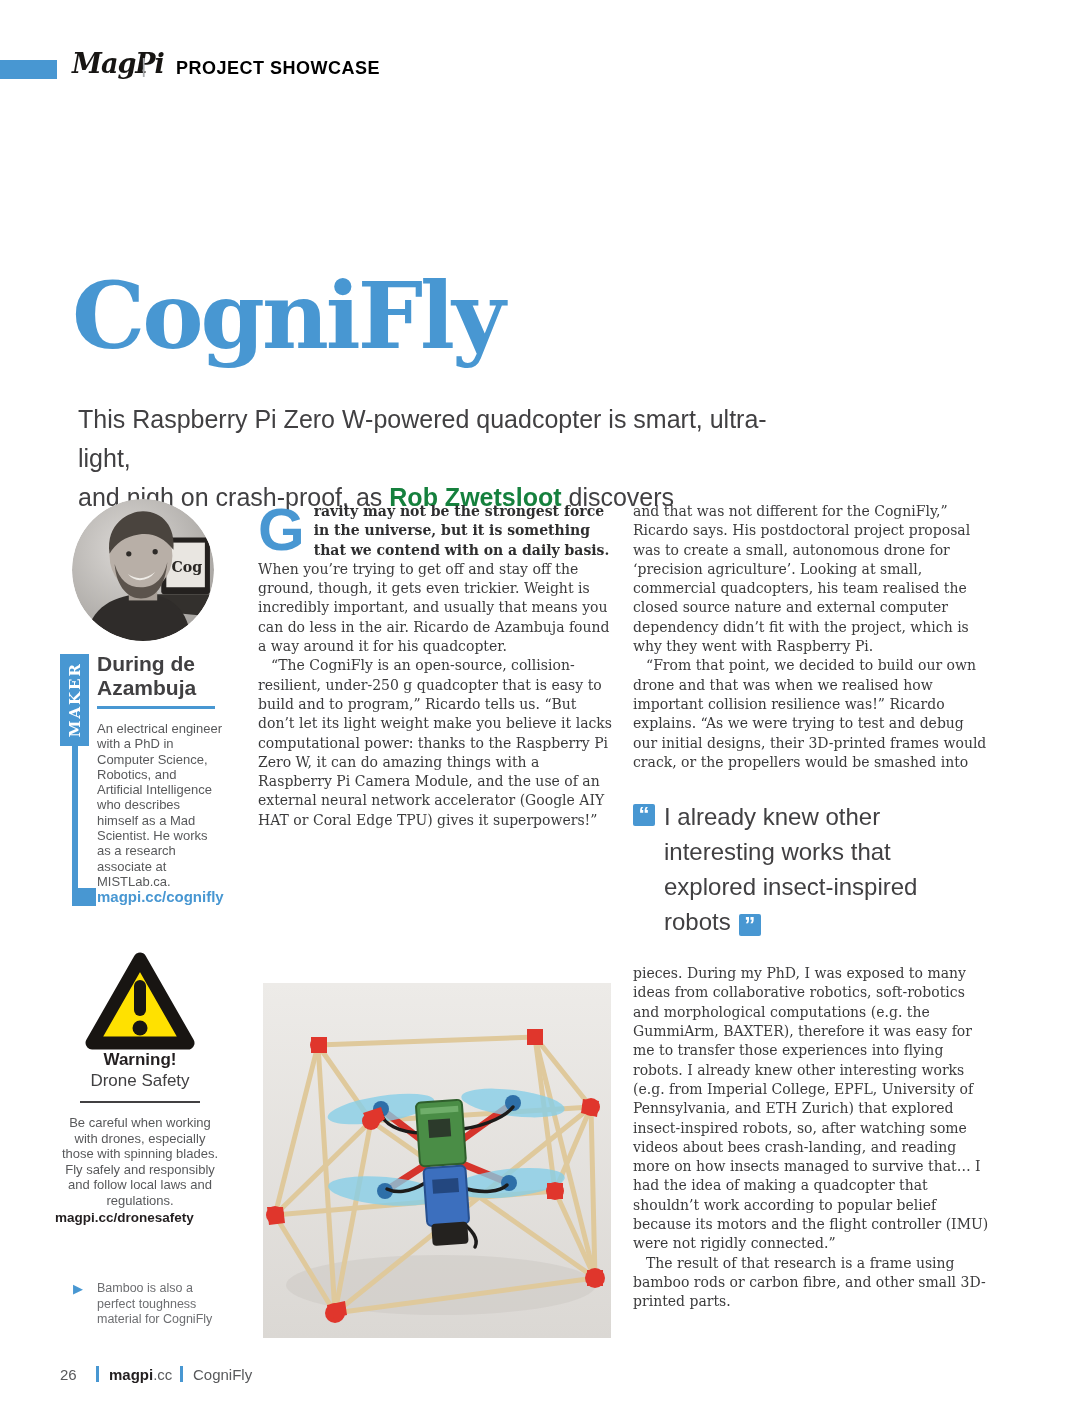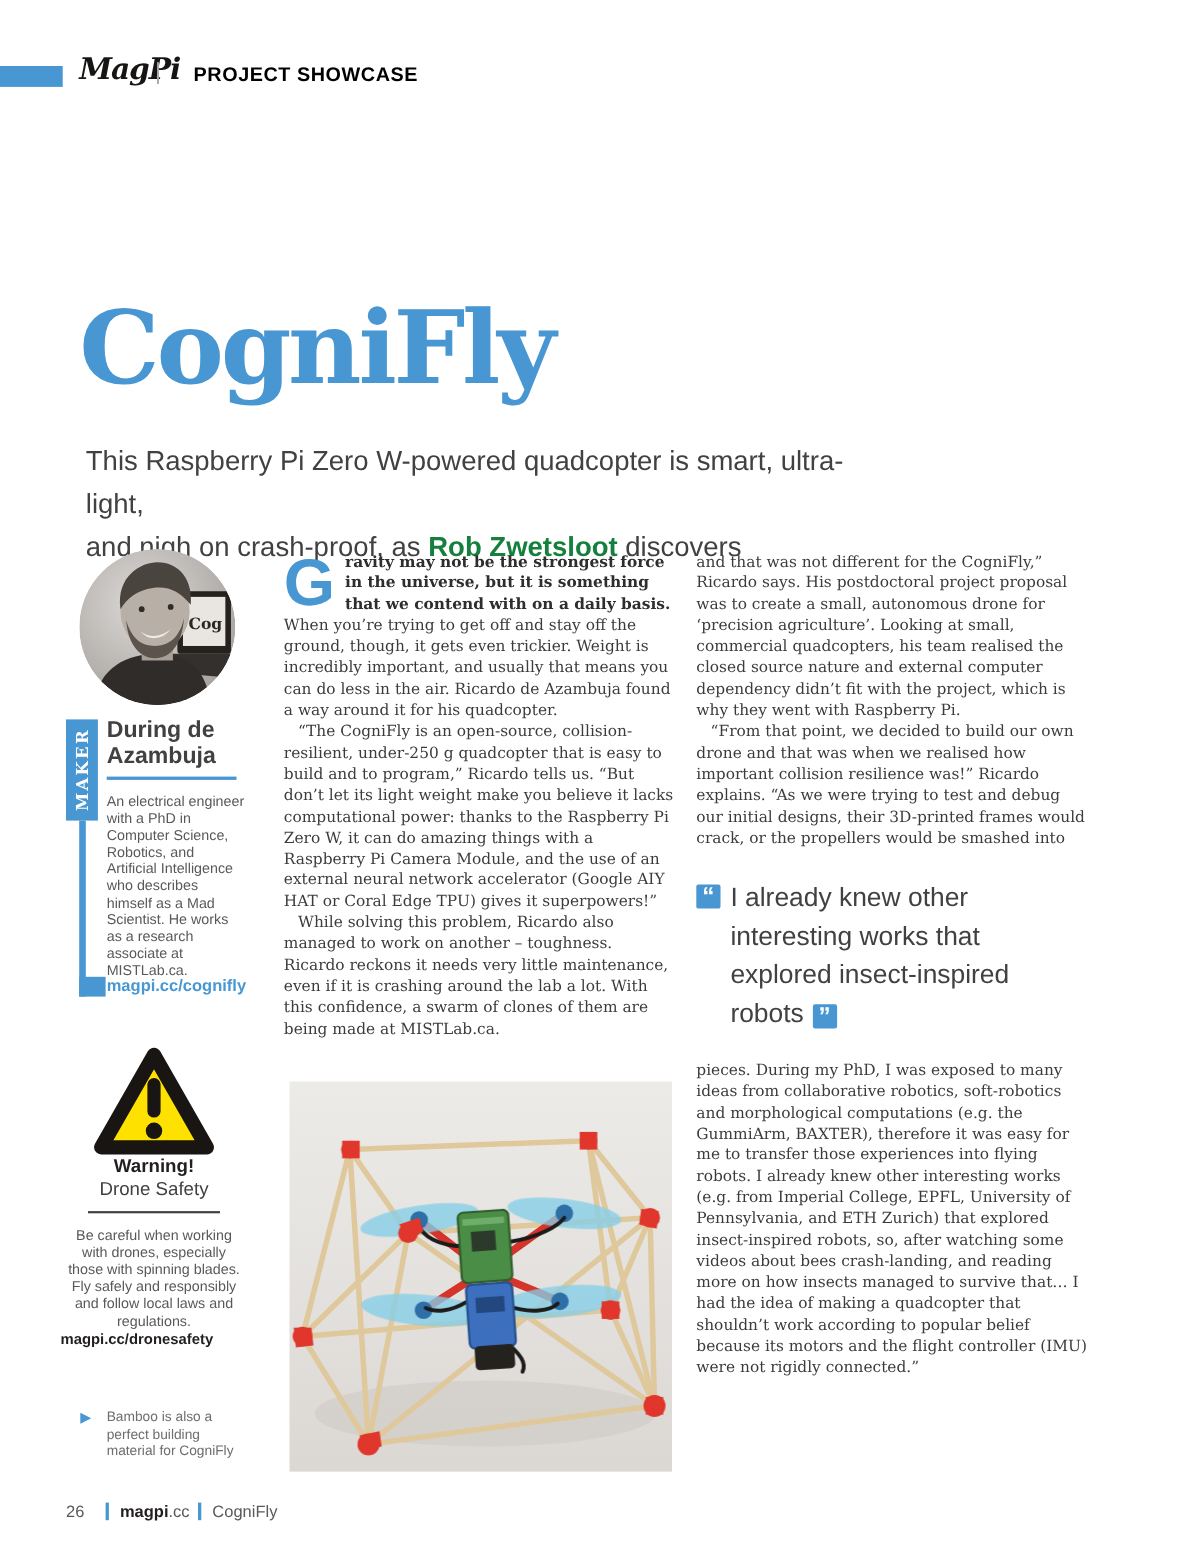--- a/index.html
+++ b/index.html
@@ -145,26 +145,25 @@
       <circle cx="56" cy="78" r="7.5" fill="#181512"></circle>
     </svg>
   </div>
   <div class="abs warning-title">Warning!</div>
   <div class="abs warning-sub">Drone Safety</div>
   <div class="abs warning-divider"></div>
   <div class="abs warning-body">Be careful when working with drones, especially those with spinning blades. Fly safely and responsibly and follow local laws and regulations.</div>
   <a class="abs warning-link" href="#">magpi.cc/dronesafety</a>
 
   <div class="abs caption-arrow">▶</div>
-  <div class="abs caption-text">Bamboo is also a perfect building material for CogniFly</div>
+  <div class="abs caption-text">Bamboo is also a perfect toughness material for CogniFly</div>
 
   <div class="abs col col1">
     <p><span class="dropcap">G</span><span class="lead-bold">ravity may not be the strongest force in the universe, but it is something that we contend with on a daily basis.</span><span> When you’re trying to get off and stay off the ground, though, it gets even trickier. Weight is incredibly important, and usually that means you can do less in the air. Ricardo de Azambuja found a way around it for his quadcopter.</span></p>
     <p class="ind">“The CogniFly is an open-source, collision-resilient, under-250 g quadcopter that is easy to build and to program,” Ricardo tells us. “But don’t let its light weight make you believe it lacks computational power: thanks to the Raspberry Pi Zero W, it can do amazing things with a Raspberry Pi Camera Module, and the use of an external neural network accelerator (Google AIY HAT or Coral Edge TPU) gives it superpowers!”</p>
-    <p class="ind">While solving this problem, Ricardo also managed to work on another – toughness. Ricardo reckons it needs very little maintenance, even if it is crashing around the lab a lot. With this confidence, a swarm of clones of them are being made at MISTLab.ca.</p>
   </div>
 
   <div class="abs drone-photo">
     <svg width="348" height="355" viewBox="0 0 348 355">
       <defs>
         <linearGradient id="bgg" x1="0" y1="0" x2="0" y2="1">
           <stop offset="0" stop-color="#edebe8"></stop>
             <stop offset="1" stop-color="#dbd8d4"></stop>
         </linearGradient>
       </defs>
@@ -245,20 +244,21 @@
   </div>
 
   <div class="abs col col2">
     <p>and that was not different for the CogniFly,” Ricardo says. His postdoctoral project proposal was to create a small, autonomous drone for ‘precision agriculture’. Looking at small, commercial quadcopters, his team realised the closed source nature and external computer dependency didn’t fit with the project, which is why they went with Raspberry Pi.</p>
     <p class="ind">“From that point, we decided to build our own drone and that was when we realised how important collision resilience was!” Ricardo explains. “As we were trying to test and debug our initial designs, their 3D-printed frames would crack, or the propellers would be smashed into</p>
     <div class="pullquote">
       <span class="q-badge">“</span>
       <span class="pq-text"><span>I already knew other interesting works that explored insect-inspired robots</span><span class="q-badge close">”</span></span>
     </div>
     <p>pieces. During my PhD, I was exposed to many ideas from collaborative robotics, soft-robotics and morphological computations (e.g. the GummiArm, BAXTER), therefore it was easy for me to transfer those experiences into flying robots. I already knew other interesting works (e.g. from Imperial College, EPFL, University of Pennsylvania, and ETH Zurich) that explored insect-inspired robots, so, after watching some videos about bees crash-landing, and reading more on how insects managed to survive that… I had the idea of making a quadcopter that shouldn’t work according to popular belief because its motors and the flight controller (IMU) were not rigidly connected.”</p>
+    <p class="ind">The result of that research is a frame using bamboo rods or carbon fibre, and other small 3D-printed parts.</p>
   </div>
 
   <div class="abs footer-num">26</div>
   <div class="abs footer-sep1"></div>
   <div class="abs footer-site"><span class="site-b">magpi</span><span class="site-s">.cc</span></div>
   <div class="abs footer-sep2"></div>
   <div class="abs footer-article">CogniFly</div>
 
 </div>
 

